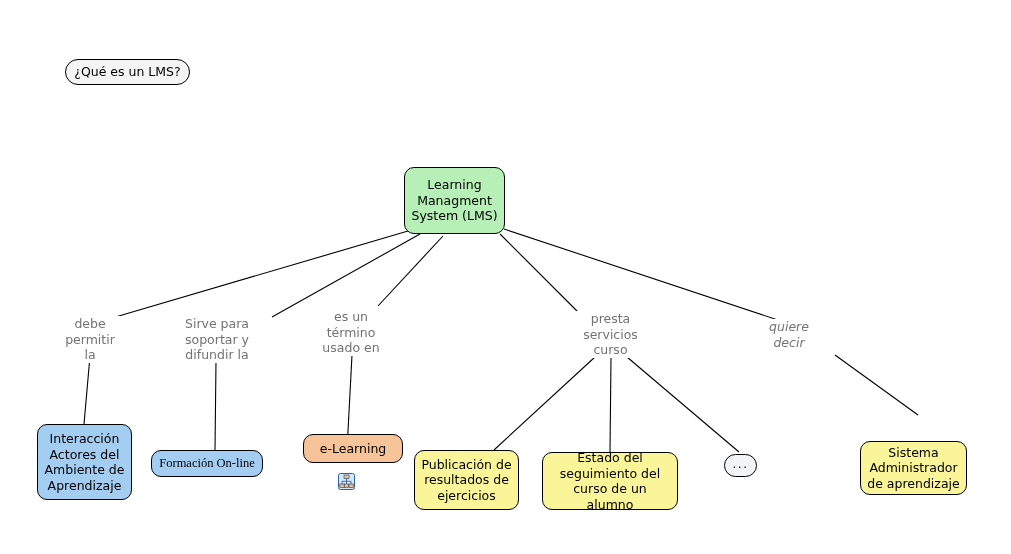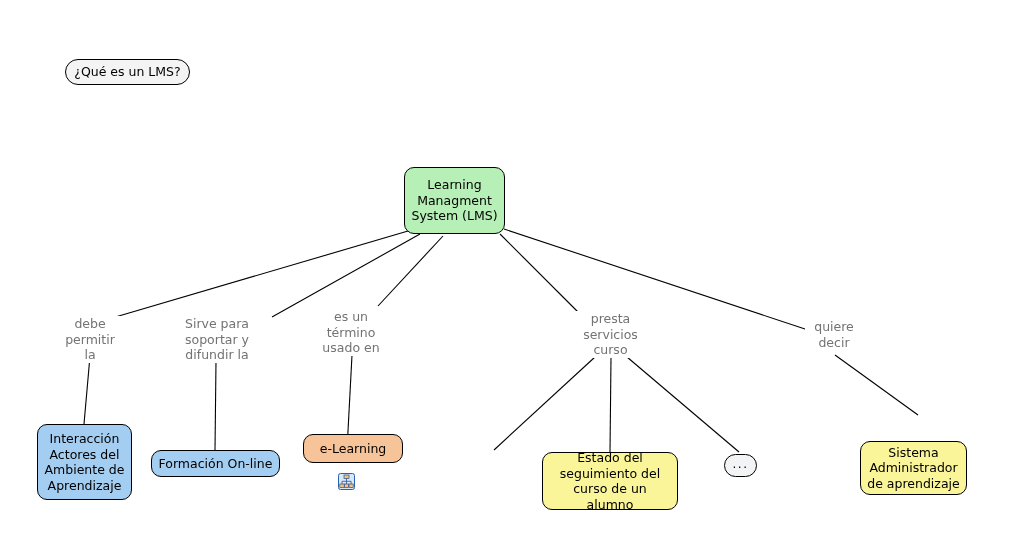--- a/index.html
+++ b/index.html
@@ -120,47 +120,50 @@
 usado en</div>
 
   <div class="linklabel" style="left:173px; top:316px; width:88px;">Sirve para
 soportar y
 difundir la</div>
 
   <div class="linklabel" style="left:573px; top:311px; width:75px;">presta
 servicios
 curso</div>
 
-  <div class="linklabel" style="left:805px; top:319px; width:58px;">quiere
+  <div class="linklabel" style="left:760px; top:319px; width:58px;font-style:italic;">quiere
 decir</div>
 
   <div class="node blue" style="left:37px; top:424px; width:95px; height:76px;">Interacción
 Actores del
 Ambiente de
 Aprendizaje</div>
 
-  <div class="node blue" style="left:151px; top:450px; width:129px; height:27px;">Formación On-line</div>
+  <div class="node blue" style="left:151px; top:450px; width:112px; height:27px;font-family:Liberation Serif, serif;">Formación On-line</div>
 
   <div class="node orange" style="left:303px; top:434px; width:100px; height:29px;">e-Learning</div>
 
   <svg class="cmap-icon" style="left:338px; top:473px;" viewBox="0 0 17 17" xmlns="http://www.w3.org/2000/svg">
     <rect x="0.5" y="0.5" width="16" height="16" rx="2" fill="#d8e8fb" stroke="#2a62b0" stroke-width="1"></rect>
     <rect x="6" y="2" width="5" height="3.4" fill="#f6c27a" stroke="#28528c" stroke-width="0.7"></rect>
     <rect x="1.8" y="11" width="4.4" height="3.4" fill="#f6c27a" stroke="#28528c" stroke-width="0.7"></rect>
     <rect x="6.4" y="11" width="4.2" height="3.4" fill="#f6c27a" stroke="#28528c" stroke-width="0.7"></rect>
     <rect x="11" y="11" width="4.2" height="3.4" fill="#f6c27a" stroke="#28528c" stroke-width="0.7"></rect>
     <g stroke="#28528c" stroke-width="0.8" fill="none">
       <line x1="8.5" y1="5.4" x2="8.5" y2="8.3"></line>
       <line x1="4" y1="8.3" x2="13.1" y2="8.3"></line>
       <line x1="4" y1="8.3" x2="4" y2="11"></line>
       <line x1="8.5" y1="8.3" x2="8.5" y2="11"></line>
       <line x1="13.1" y1="8.3" x2="13.1" y2="11"></line>
     </g>
   </svg>
 
+  <div class="node yellow" style="left:414px; top:450px; width:105px; height:60px;">Publicación de
+resultados de
+ejercicios</div>
 
   <div class="node yellow" style="left:542px; top:452px; width:136px; height:58px;">Estado del
 seguimiento del
 curso de un alumno</div>
 
   <div class="node dots" style="left:724px; top:454px; width:33px; height:23px;">...</div>
 
   <div class="node yellow" style="left:860px; top:415px; width:107px; height:54px;margin-top:26px;">Sistema
 Administrador
 de aprendizaje</div>

